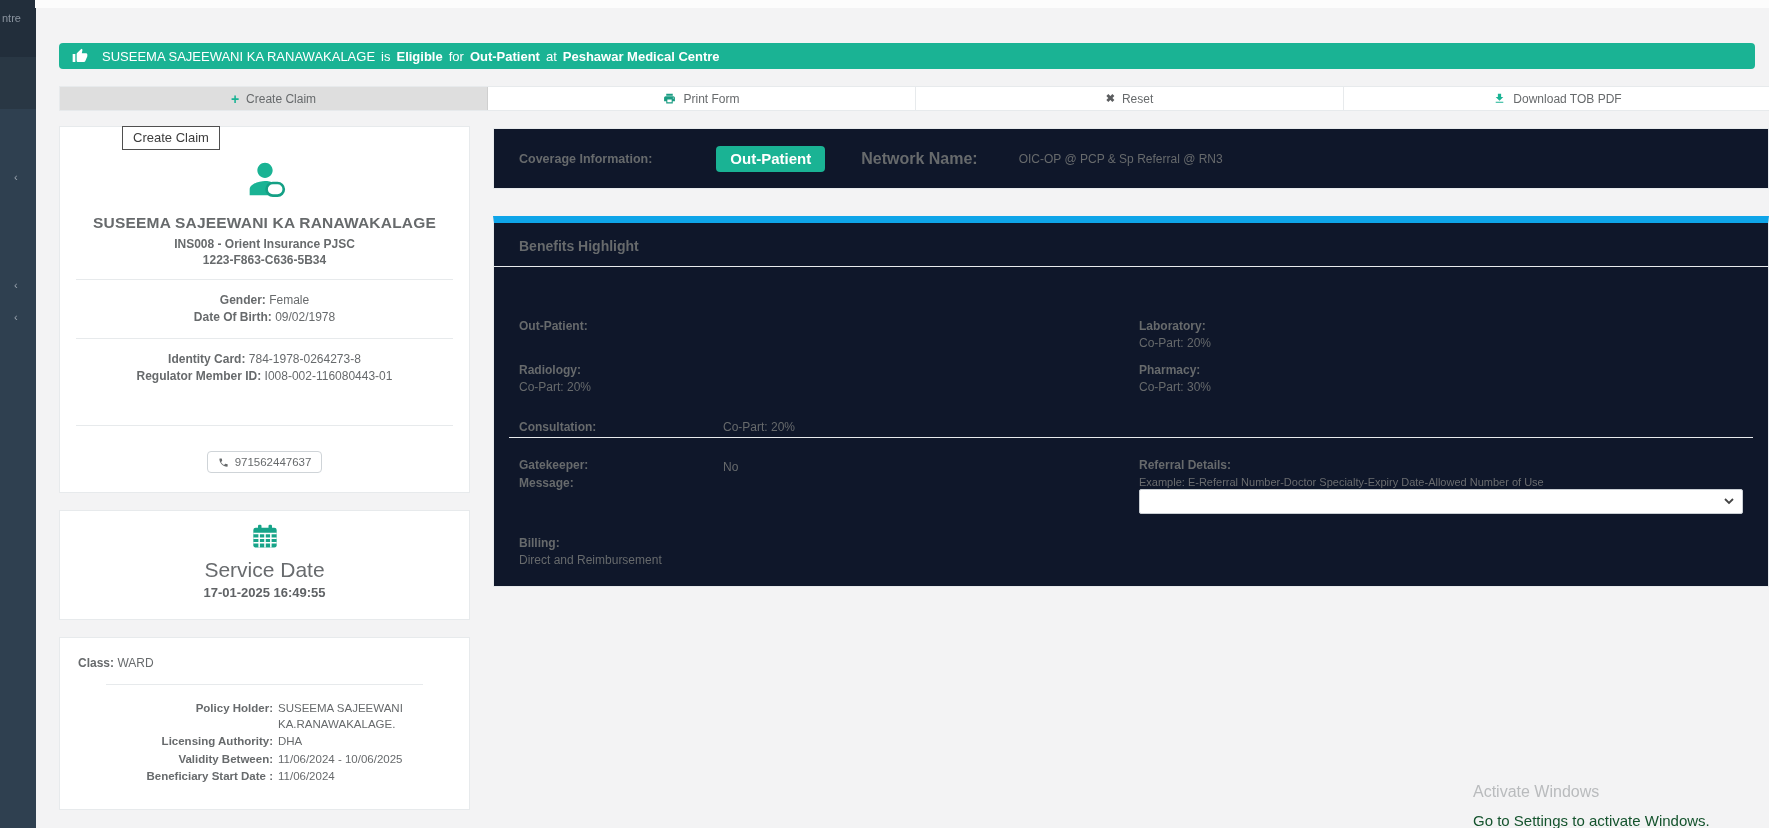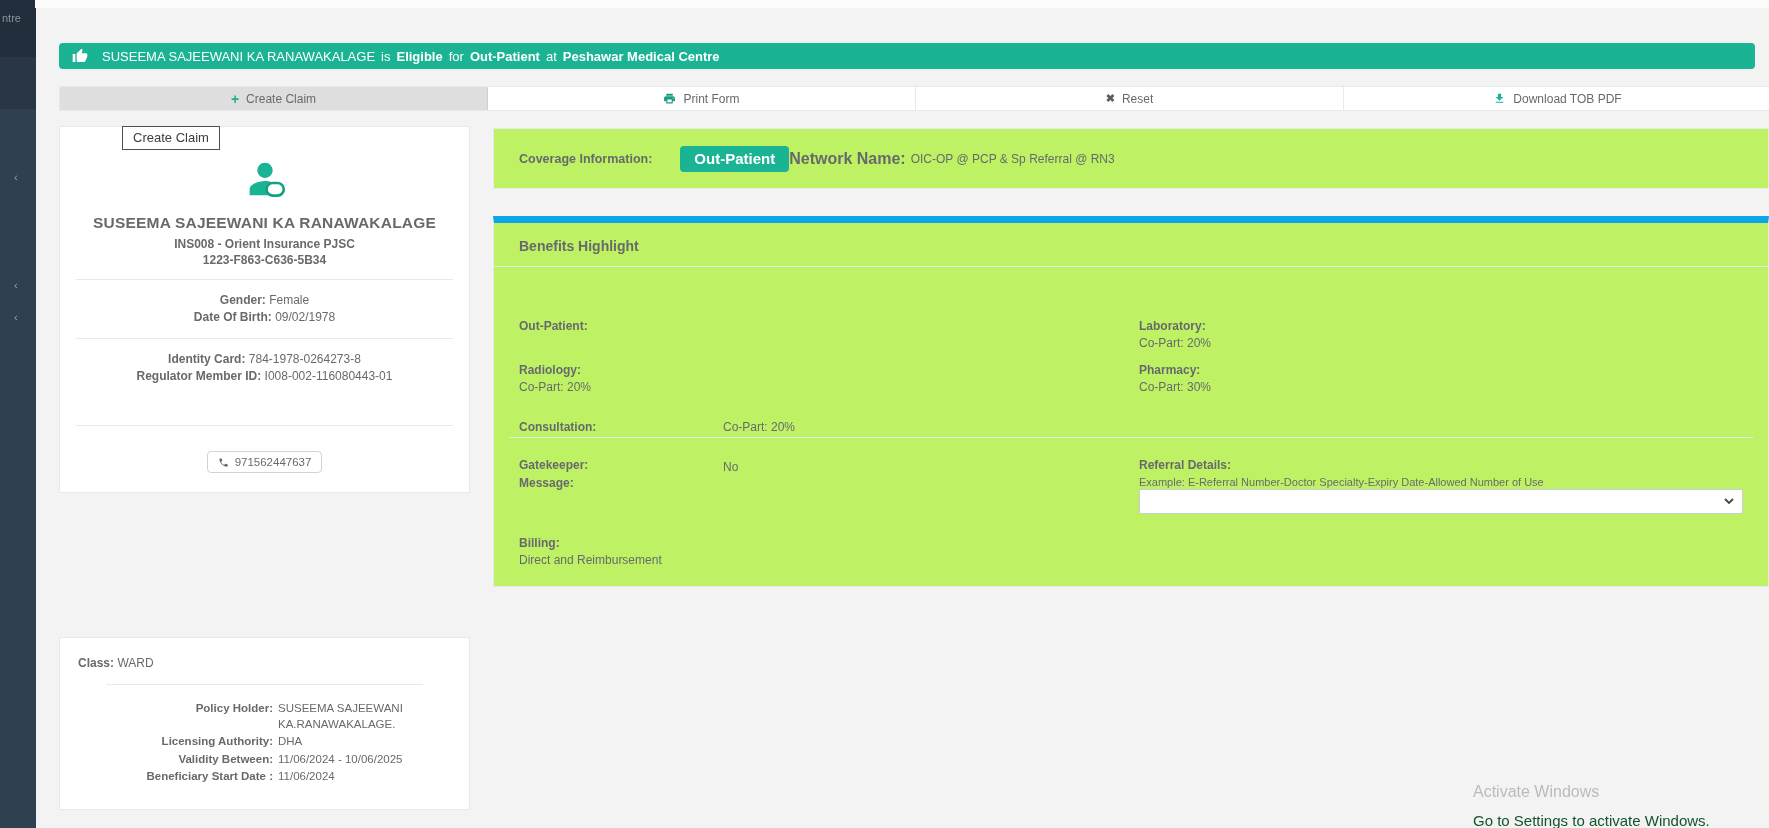--- a/index.html
+++ b/index.html
@@ -45,22 +45,22 @@
   #service-card{top:510px;height:110px;text-align:center;}
   .svc-title{font-size:21px;color:#686b6e;margin-top:4px;}
   .svc-dt{font-size:13px;font-weight:bold;margin-top:3px;color:#5f6265;}
   #class-card{top:637px;height:173px;padding:18px 18px 0;}
   .class-row{font-size:12px;}
   .class-row .lbl{font-weight:bold;}
   .kv{display:flex;line-height:15.5px;margin-bottom:2px;font-size:11.5px;}
   .kv .k{width:195px;text-align:right;font-weight:bold;flex:none;padding-right:5px;}
   .kv .v{width:135px;text-align:left;}
   
-  .panel{position:absolute;left:493px;width:1276px;background:#bef264;border:1px solid #e7eaec;
-         box-sizing:border-box;}
+  .panel{position:absolute;left:493px;width:1276px;background:#0f172a;border:1px solid #e7eaec;
+         box-sizing:border-box;gap:36px;}
   #coverage-panel{top:128px;height:61px;display:flex;align-items:center;padding-left:25px;}
   .cov-lbl{font-weight:bold;font-size:12.5px;}
   .badge{background:#1ab394;color:#fff;font-weight:bold;font-size:15px;padding:4px 14px 5px;
          border-radius:4px;margin-left:28px;}
   .net-lbl{font-weight:bold;font-size:16px;}
   .net-val{font-size:12px;margin-left:5px;}
   #benefits-panel{top:216px;height:371px;border-top:7px solid #0ea5e9;}
   .bx-title{padding:15px 0 12px 25px;font-size:14px;font-weight:600;color:#676a6c;
             border-bottom:1px solid #e7eaec;}
   .abs{position:absolute;font-size:12px;}
@@ -156,20 +156,32 @@
     </div>
     <hr class="divider" style="margin-top:40px">
     <div class="phone-chip">
       <svg width="11" height="11" viewBox="0 0 24 24">
           <path fill="#676a6c" d="M6.62 10.79c1.44 2.83 3.76 5.14 6.59 6.59l2.2-2.2c.27-.27.67-.36 1.02-.24 1.12.37 2.33.57 3.57.57.55 0 1 .45 1 1V20c0 .55-.45 1-1 1-9.39 0-17-7.61-17-17 0-.55.45-1 1-1h3.5c.55 0 1 .45 1 1 0 1.25.2 2.45.57 3.57.11.35.03.74-.25 1.02l-2.2 2.2z"></path>
         </svg>
       <span>971562447637</span>
     </div>
   </div>
 
+  <div class="card" id="service-card">
+    <div style="margin-top:12px">
+      <svg width="28" height="28" viewBox="0 0 24 24">
+          <rect x="2" y="4" width="20" height="17" rx="2" fill="#17a489"></rect>
+          <rect x="6" y="1.5" width="3" height="5" rx="1" fill="#17a489"></rect>
+          <rect x="15" y="1.5" width="3" height="5" rx="1" fill="#17a489"></rect>
+          <path d="M2 9h20M7 9v12M12 9v12M17 9v12M2 13h20M2 17h20" stroke="#fff" stroke-width="1.3" fill="none"></path>
+        </svg>
+    </div>
+    <div class="svc-title">Service Date</div>
+    <div class="svc-dt">17-01-2025 16:49:55</div>
+  </div>
 
   <div class="card" id="class-card">
     <div class="class-row">
       <span class="lbl">Class:</span>
       <span>WARD</span>
     </div>
     <hr class="divider" style="margin:14px 28px 16px">
     <div class="kv">
       <span class="k">Policy Holder:</span>
       <span class="v">SUSEEMA SAJEEWANI KA.RANAWAKALAGE.</span>

